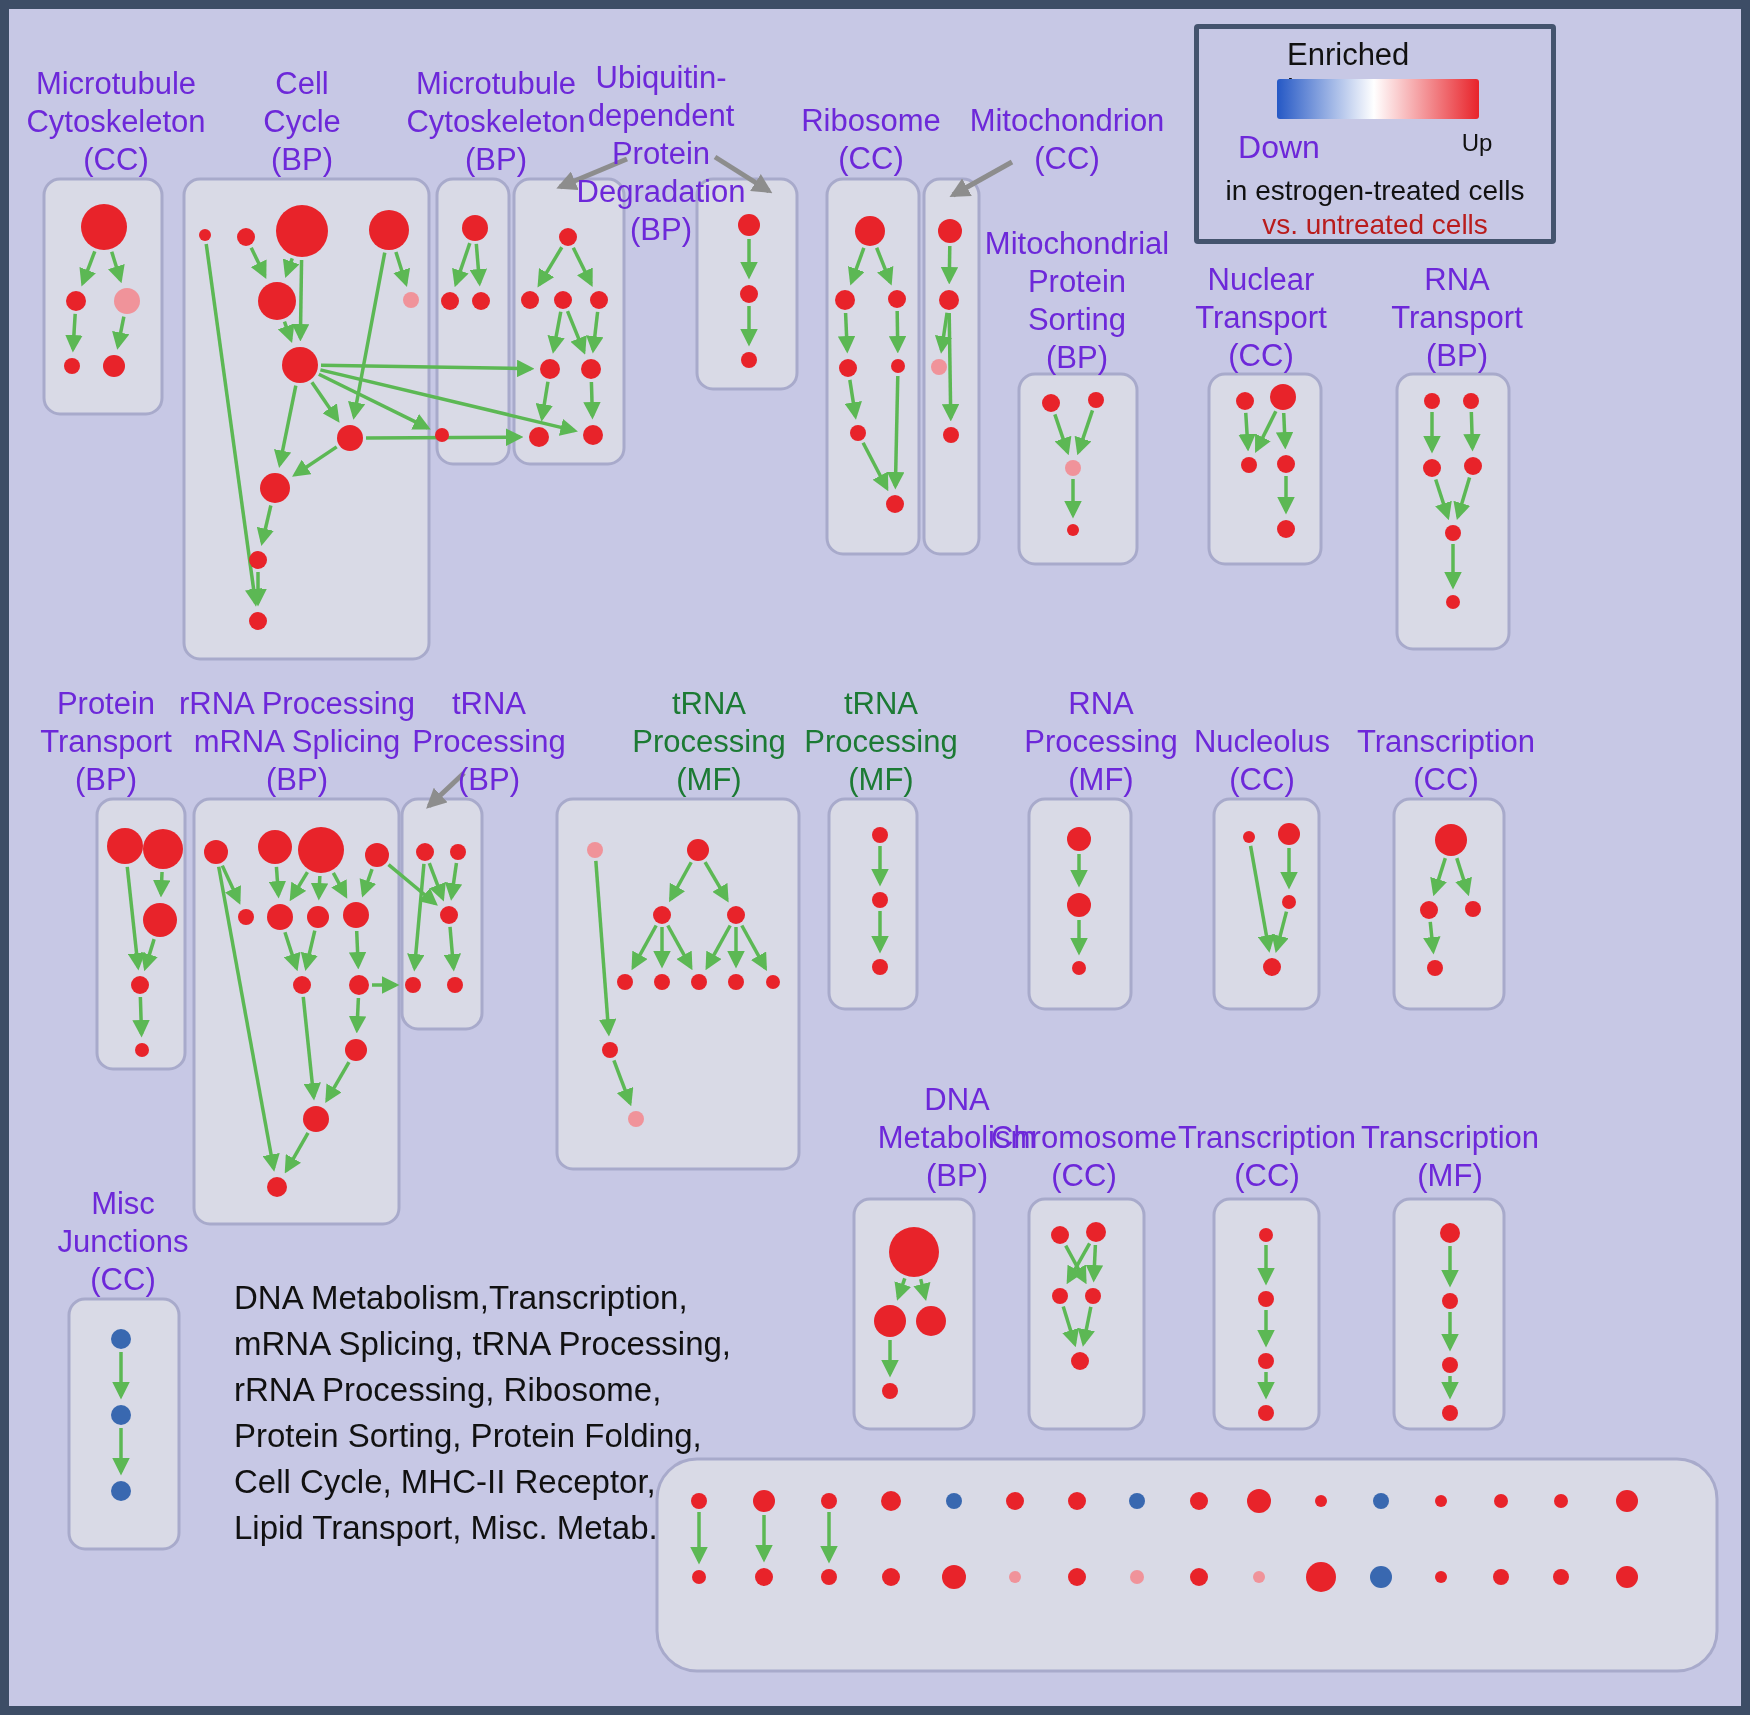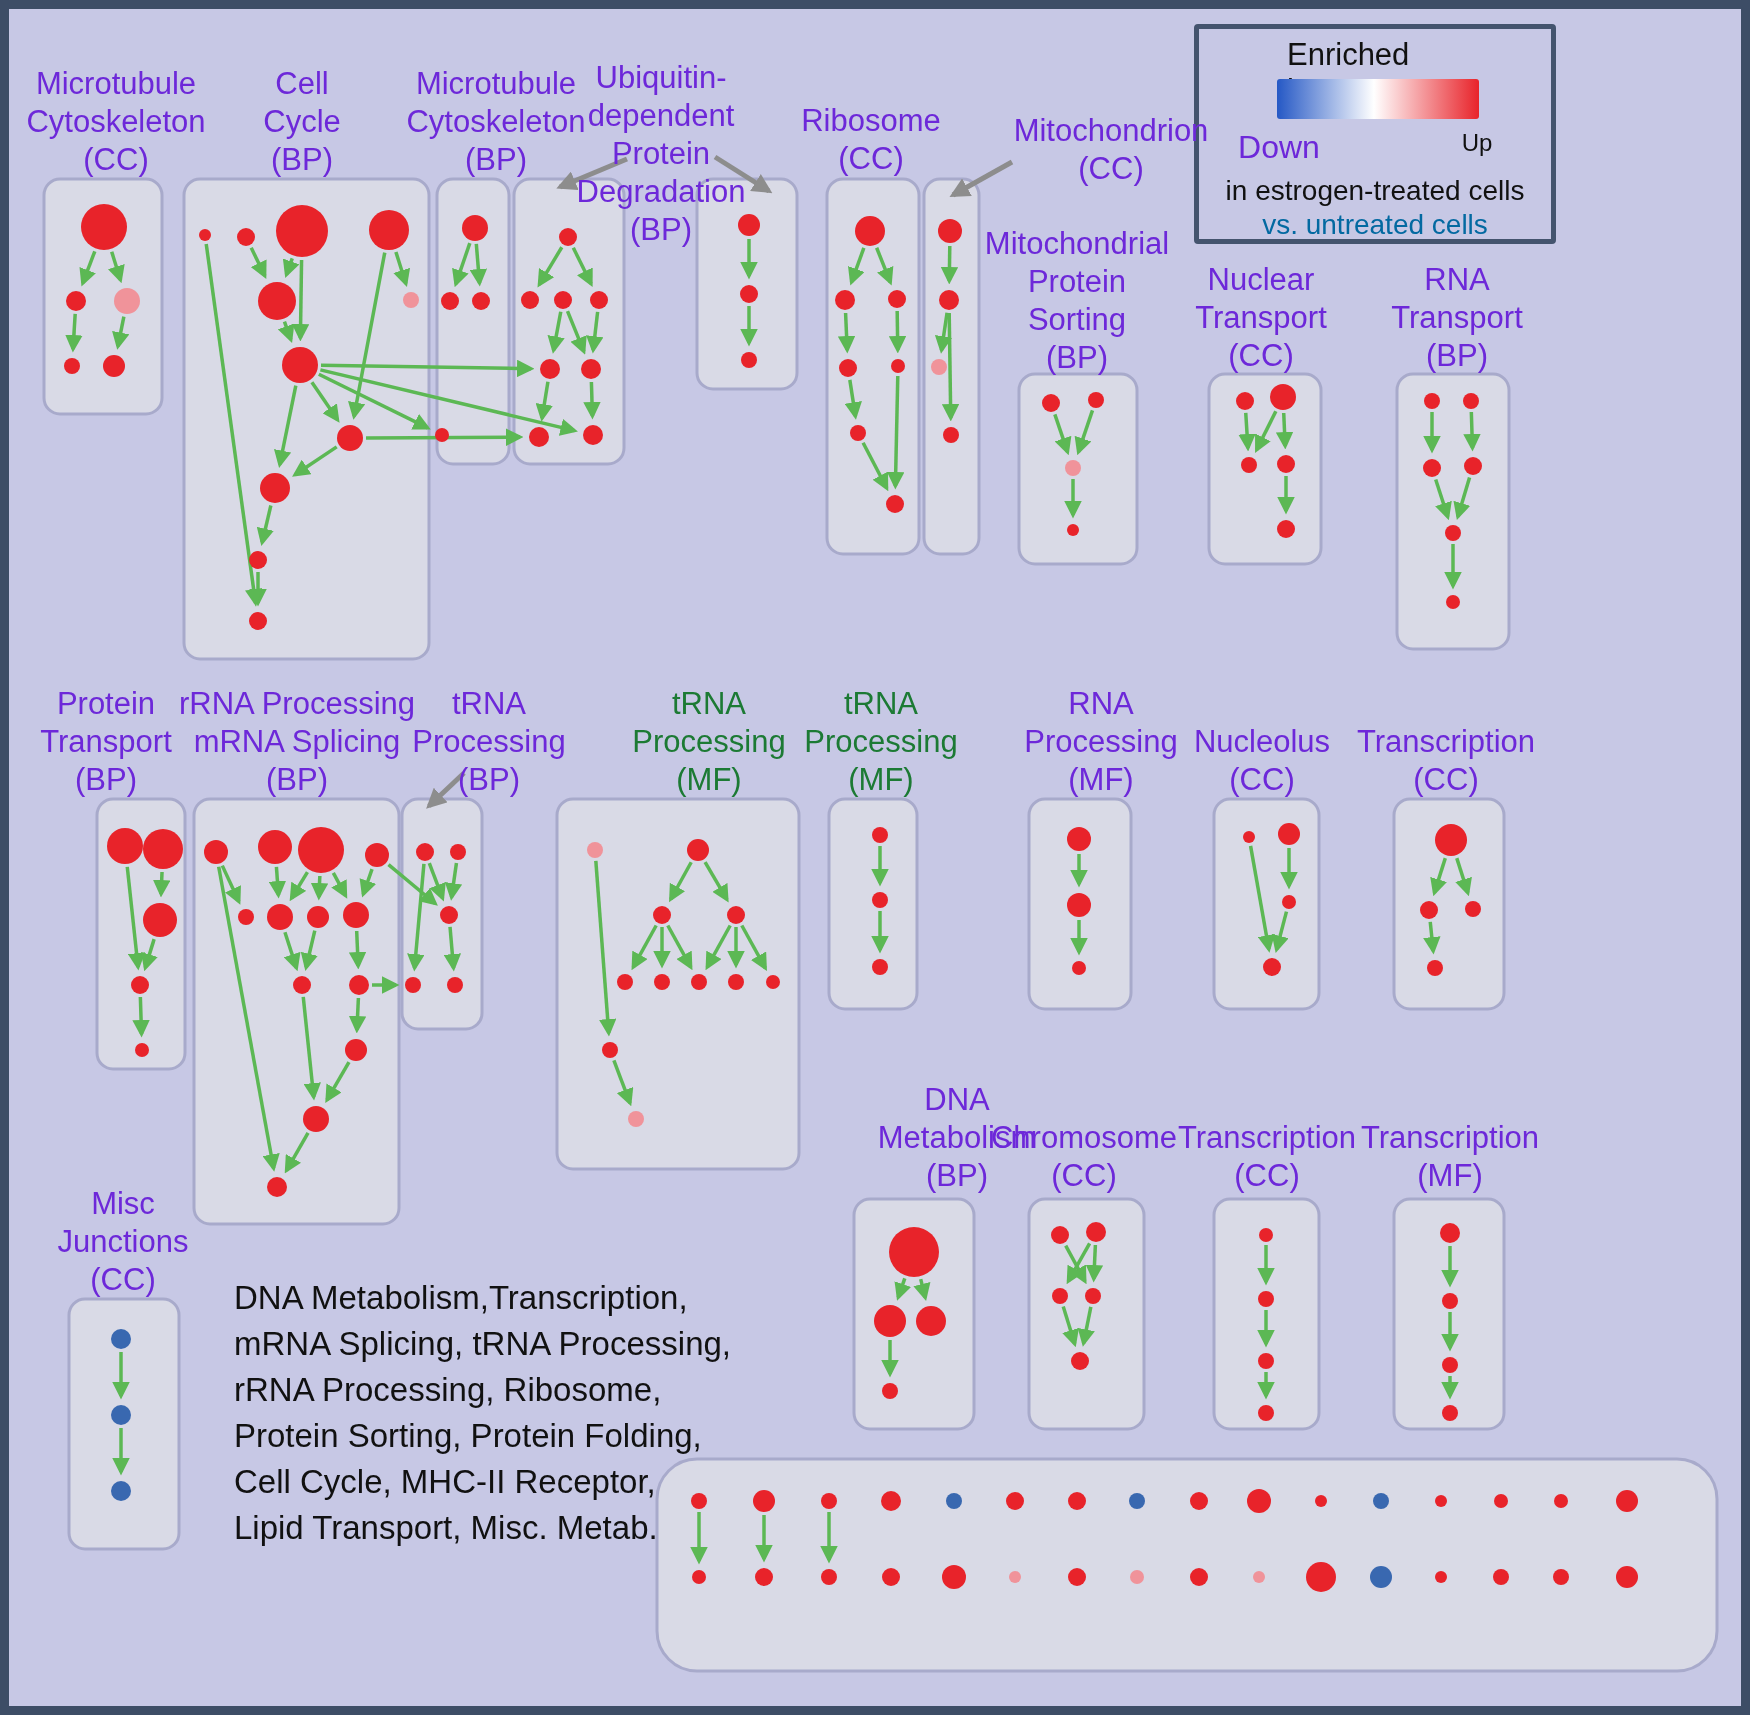--- a/index.html
+++ b/index.html
@@ -24,21 +24,21 @@
     font-size:31px; color:#111; }
   .legend-gradient { position:absolute; left:78px; top:50px; width:202px; height:40px;
     border-radius:3px; }
   .legend-down { position:absolute; left:80px; top:100px; transform:translateX(-50%);
     font-size:32px; color:#6d28d9; }
   .legend-up { position:absolute; left:278px; top:100px; transform:translateX(-50%);
     font-size:24px; color:#111; }
   .legend-note1 { position:absolute; left:50%; top:146px; transform:translateX(-50%);
     font-size:28px; color:#111; white-space:nowrap; }
   .legend-note2 { position:absolute; left:50%; top:180px; transform:translateX(-50%);
-    font-size:28px; color:#0369a1; white-space:nowrap; }
+    font-size:28px; color:#b91c1c; white-space:nowrap; }
   .footnote {
     position:absolute; left:225px; top:1266px;
     font-size:33px; line-height:46px; color:#111111; white-space:pre-line;
   }
 </style>
 </head>
 <body>
 
 <div id="canvas">
   <svg id="diagram" width="1750" height="1715" viewBox="0 0 1750 1715">
@@ -383,21 +383,21 @@
     <div class="cluster-label purple" style="left: 487px; top: 56px;">Microtubule
 Cytoskeleton
 (BP)</div>
     <div class="cluster-label black" style="left: 652px; top: 50px;">Ubiquitin-
 dependent
 Protein
 Degradation
 (BP)</div>
     <div class="cluster-label black" style="left: 862px; top: 93px;">Ribosome
 (CC)</div>
-    <div class="cluster-label black" style="left: 1058px; top: 103px; margin-left: 44px;">Mitochondrion
+    <div class="cluster-label black" style="left: 1058px; top: 93px;">Mitochondrion
 (CC)</div>
     <div class="cluster-label black" style="left: 1068px; top: 216px;">Mitochondrial
 Protein
 Sorting
 (BP)</div>
     <div class="cluster-label black" style="left: 1252px; top: 252px;">Nuclear
 Transport
 (CC)</div>
     <div class="cluster-label black" style="left: 1448px; top: 252px;">RNA
 Transport

